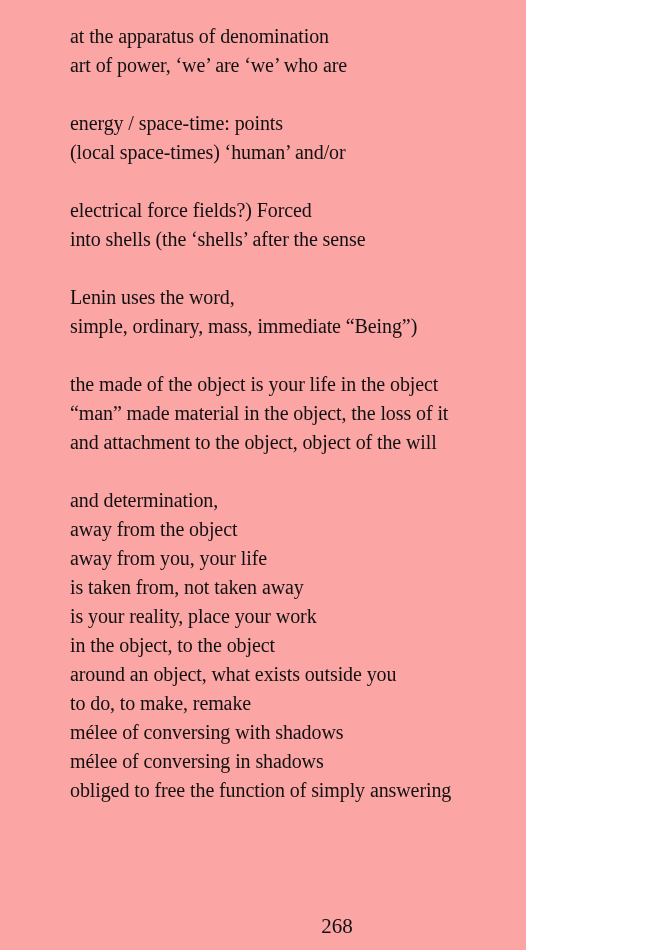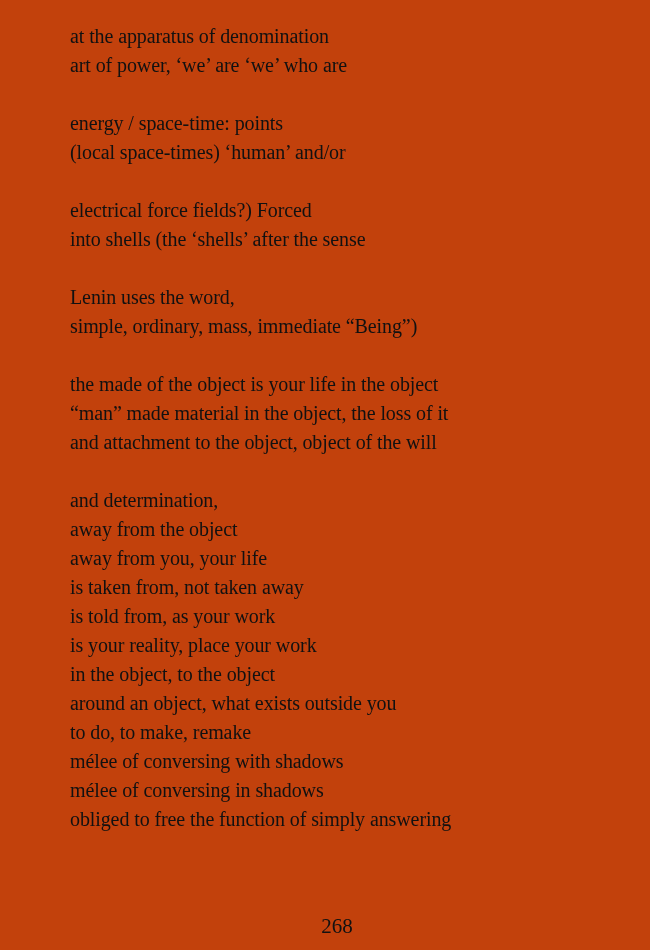--- a/index.html
+++ b/index.html
@@ -4,23 +4,23 @@
 <style>
   * { margin: 0; padding: 0; box-sizing: border-box; }
   html, body {
     width: 650px;
     height: 950px;
     background: #ffffff;
     font-family: "Liberation Serif", "DejaVu Serif", serif;
   }
   .page {
     position: relative;
-    width: 650px;
+    width: 526px;
     height: 950px;
-    background: #c2410c;
+    background: #fca5a5;
     color: #111111;
     overflow: hidden;
   }
   .poem {
     position: absolute;
     top: 22px;
     left: 70px;
     right: 30px;
   }
   .stanza {
@@ -76,21 +76,20 @@
       <p class="line">the made of the object is your life in the object</p>
       <p class="line">“man” made material in the object, the loss of it</p>
       <p class="line">and attachment to the object, object of the will</p>
     </div>
 
     <div class="stanza">
       <p class="line">and determination,</p>
       <p class="line">away from the object</p>
       <p class="line">away from you, your life</p>
       <p class="line">is taken from, not taken away</p>
-      <p class="line">is told from, as your work</p>
       <p class="line">is your reality, place your work</p>
       <p class="line">in the object, to the object</p>
       <p class="line">around an object, what exists outside you</p>
       <p class="line">to do, to make, remake</p>
       <p class="line">mélee of conversing with shadows</p>
       <p class="line">mélee of conversing in shadows</p>
       <p class="line">obliged to free the function of simply answering</p>
     </div>
 
   </div>

